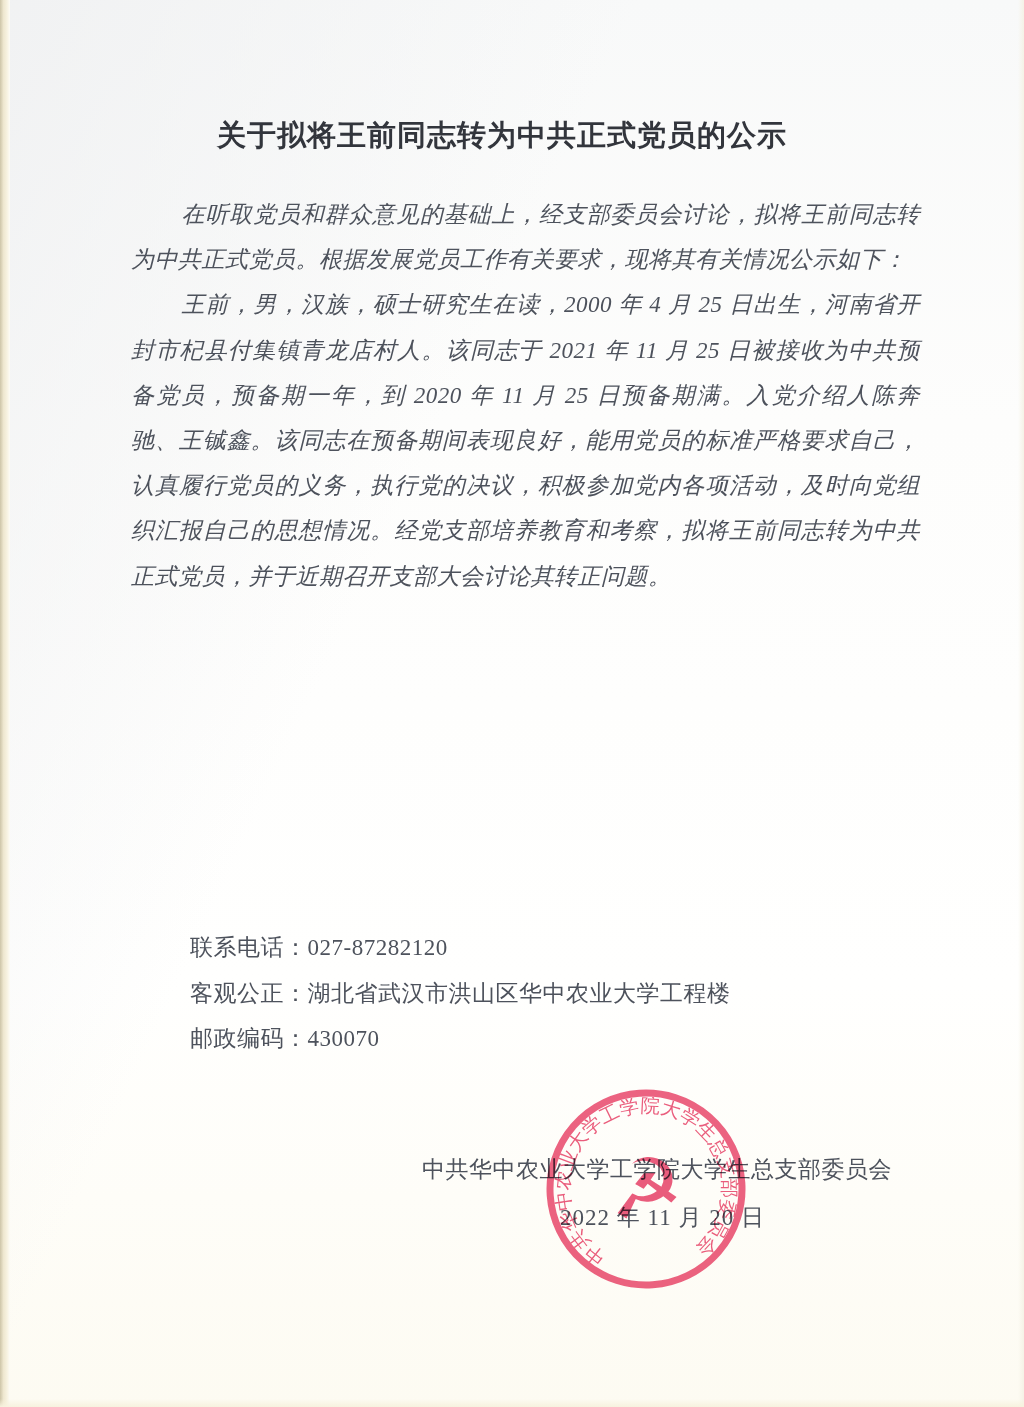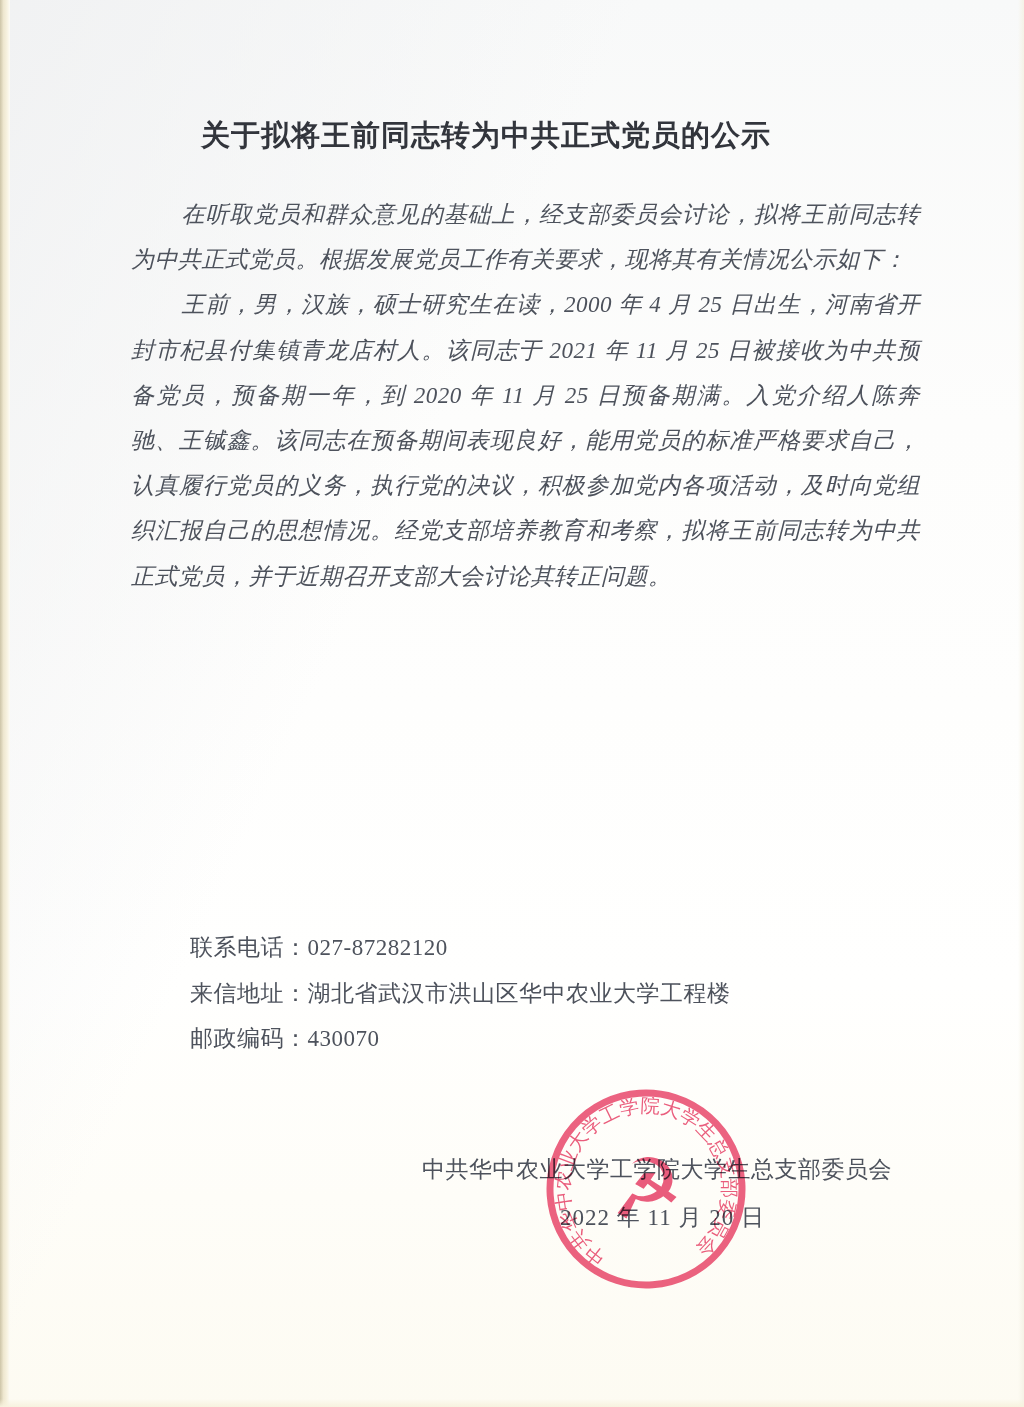--- a/index.html
+++ b/index.html
@@ -25,21 +25,21 @@
   .edge-bottom{
     position:absolute;left:0;bottom:0;width:1024px;height:8px;
     background:linear-gradient(180deg, rgba(250,246,230,0) 0%, #f7f2de 100%);
   }
   .edge-right{
     position:absolute;right:0;top:0;width:6px;height:1407px;
     background:linear-gradient(270deg,#f5f2e6 0%, rgba(255,255,255,0) 100%);
   }
   .doc-title{
     position:absolute;
-    left:0;top:97px;width:972px;
+    left:16px;top:97px;width:972px;
     text-align:center;
     font-family:Liberation Serif, serif;
     font-weight:bold;
     font-size:29px;
     letter-spacing:1px;
     color:#32353c;
   }
   .body-text{
     position:absolute;
     left:131px;top:192px;width:789px;
@@ -101,21 +101,21 @@
 
   <h1 class="doc-title">关于拟将王前同志转为中共正式党员的公示</h1>
 
   <div class="body-text">
     <p>在听取党员和群众意见的基础上，经支部委员会讨论，拟将王前同志转为中共正式党员。根据发展党员工作有关要求，现将其有关情况公示如下：</p>
     <p>王前，男，汉族，硕士研究生在读，2000 年 4 月 25 日出生，河南省开封市杞县付集镇青龙店村人。该同志于 2021 年 11 月 25 日被接收为中共预备党员，预备期一年，到 2020 年 11 月 25 日预备期满。入党介绍人陈奔驰、王铖鑫。该同志在预备期间表现良好，能用党员的标准严格要求自己，认真履行党员的义务，执行党的决议，积极参加党内各项活动，及时向党组织汇报自己的思想情况。经党支部培养教育和考察，拟将王前同志转为中共正式党员，并于近期召开支部大会讨论其转正问题。</p>
   </div>
 
   <div class="contact-block">
     <div>联系电话：027-87282120</div>
-    <div>来信地址：湖北省武汉市洪山区华中农业大学工程楼</div>
+    <div>客观公正：湖北省武汉市洪山区华中农业大学工程楼</div>
     <div>邮政编码：430070</div>
   </div>
 
   <div class="committee-name">中共华中农业大学工学院大学生总支部委员会</div>
 
   <div class="date-line">2022 年 11 月 20 日</div>
 
   <div class="seal">
     <svg viewBox="0 0 206 206" xmlns="http://www.w3.org/2000/svg">
       <circle cx="103" cy="103" r="96" fill="none" stroke="#e8486e" stroke-width="7" opacity="0.92"></circle>

